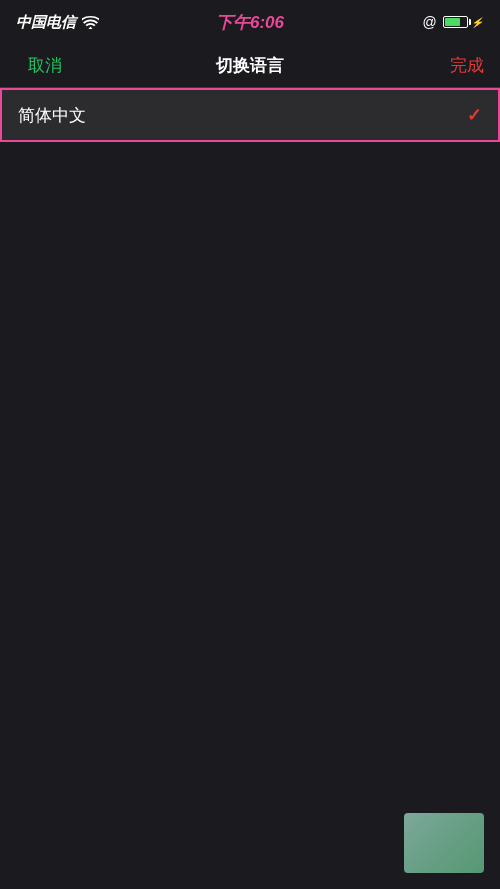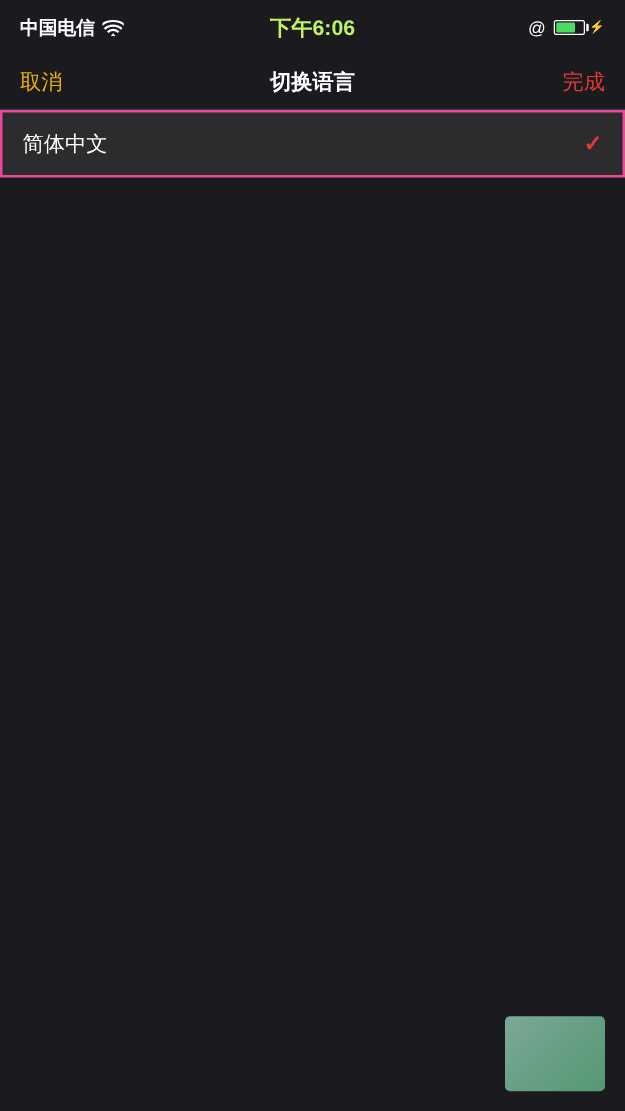--- a/index.html
+++ b/index.html
@@ -19,35 +19,36 @@
     }
 
     
     .status-bar {
       height: 44px;
       display: flex;
       align-items: center;
       justify-content: space-between;
       padding: 16px 16px;
       background-color: #1a1a1f;
+      font-style: italic;
     }
 
     .status-left {
       display: flex;
       align-items: center;
       gap: 6px;
       font-size: 15px;
       font-weight: 600;
       color: #ffffff;
     }
 
     .status-center {
       font-size: 17px;
       font-weight: 600;
-      color: #bef264;
+      color: #ec4899;
       position: absolute;
       left: 50%;
       transform: translateX(-50%);
     }
 
     .status-right {
       display: flex;
       align-items: center;
       gap: 6px;
     }
@@ -95,22 +96,23 @@
       display: flex;
       align-items: center;
       justify-content: space-between;
       padding: 0 16px;
       background-color: #1a1a1f;
       border-bottom: 0.5px solid #3a3a3f;
     }
 
     .nav-cancel {
       font-size: 17px;
-      color: #eab308;
+      color: #22c55e;
       cursor: pointer;
+      margin-left: 12px;
     }
 
     .nav-title {
       font-size: 17px;
       font-weight: 600;
       color: #ffffff;
       position: absolute;
       left: 50%;
       transform: translateX(-50%);
     }

